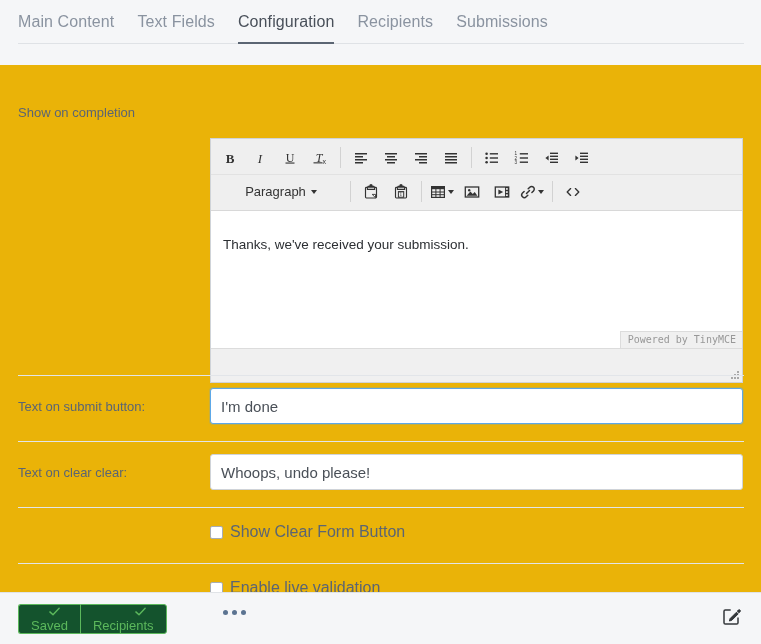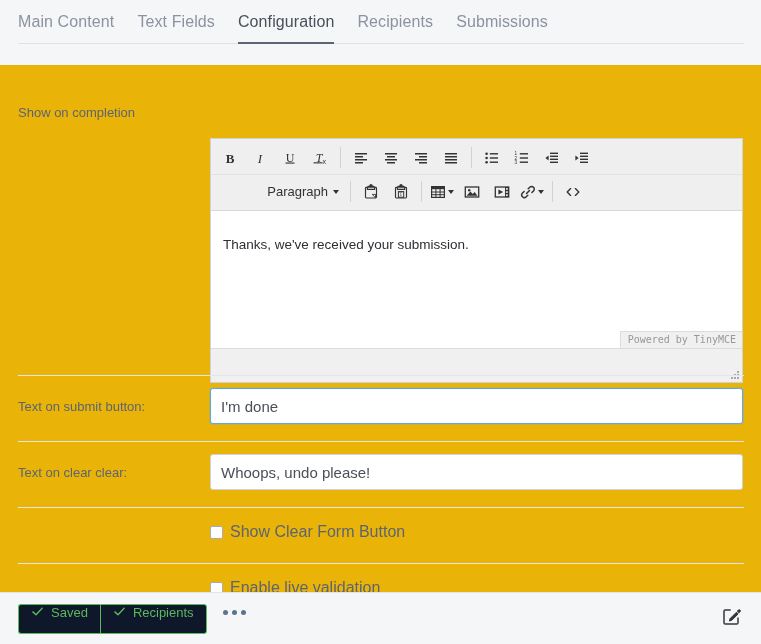--- a/index.html
+++ b/index.html
@@ -117,21 +117,21 @@
   }
   .ed-select {
     display: flex;
     align-items: center;
     height: 27px;
     min-width: 116px;
     padding: 0 6px 0 8px;
     font-size: 13px;
     color: #333;
     cursor: pointer;
-    justify-content: flex-end;
+    justify-content: center;
   }
   .caret {
     width: 0; height: 0;
     border-left: 3.5px solid transparent;
     border-right: 3.5px solid transparent;
     border-top: 4.5px solid #333;
     margin-left: 5px;
   }
   .ed-btn .caret { margin-left: 2px; }
   .ed-body {
@@ -229,30 +229,31 @@
     border-top: 1px solid #e0e3e7;
   }
   .btngroup {
     position: absolute;
     left: 18px; top: 11px;
     display: flex;
     height: 30px;
   }
   .gbtn {
     display: flex;
-    align-items: flex-start;
+    align-items: flex-end;
     height: 30px;
     box-sizing: border-box;
     border: 1px solid #5cb85c;
-    background: #0f172a;
+    background: #14532d;
     color: #5cb85c;
     font-size: 13px;
     padding: 0 12px;
     cursor: pointer;
     white-space: nowrap;
+    flex-direction: column;
   }
   .gbtn:first-child {
     border-radius: 3px 0 0 3px;
     border-right: none;
   }
   .gbtn:last-child {
     border-radius: 0 3px 3px 0;
   }
   .gbtn .chk {
     margin-right: 7px;

